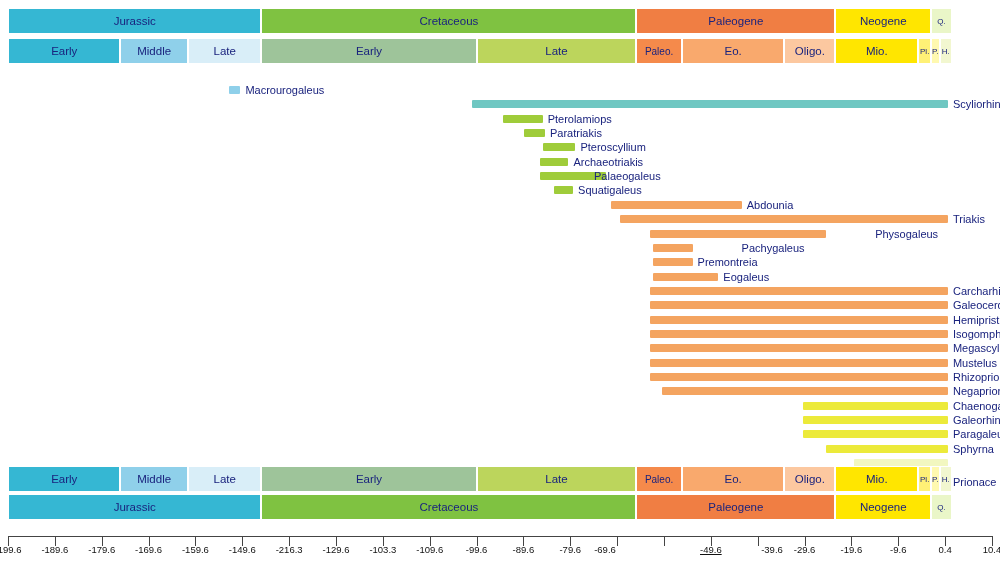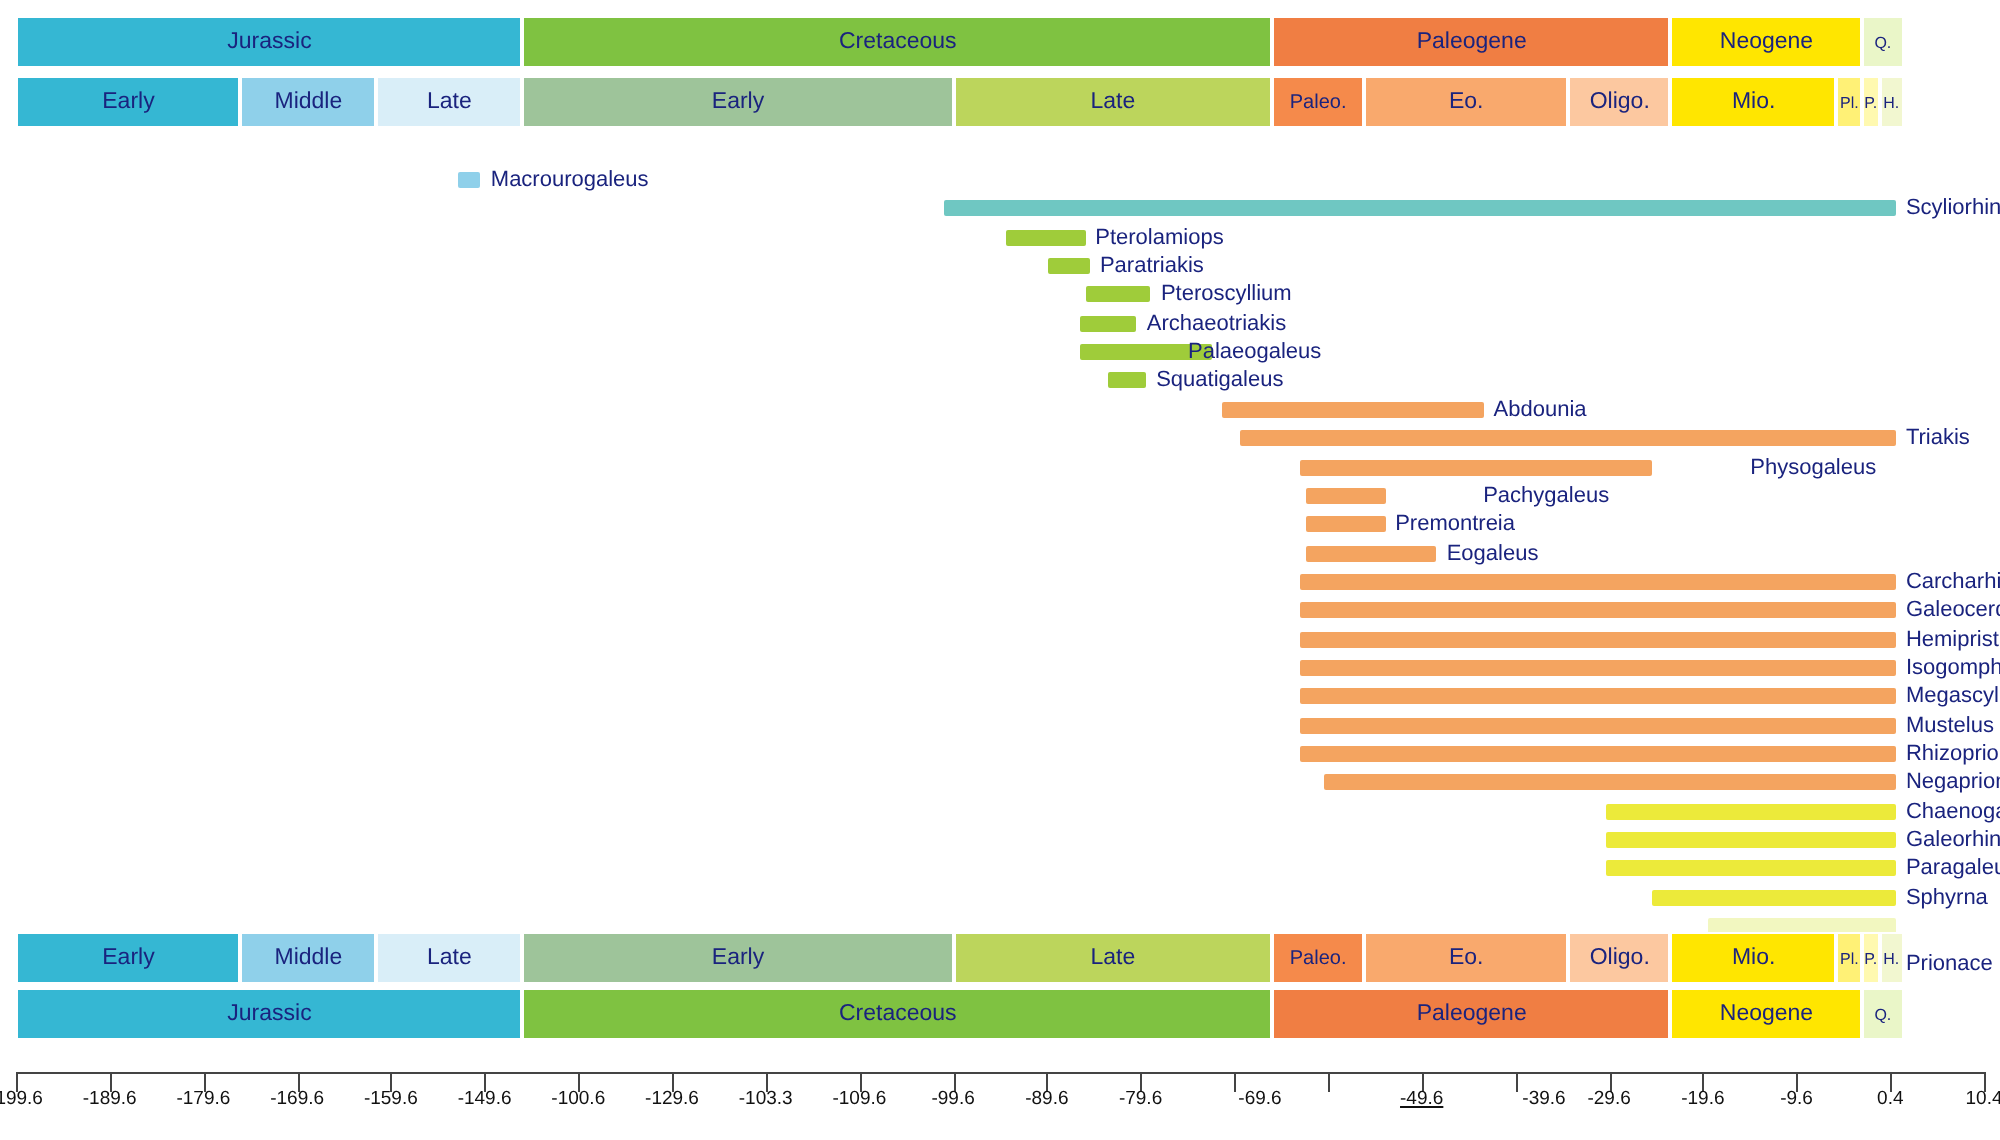--- a/index.html
+++ b/index.html
@@ -203,35 +203,35 @@
       <div class="ticklabel" style="left: 46.8571px;">-189.6</div>
       <div class="tick" style="left: 93.7143px;"></div>
       <div class="ticklabel" style="left: 93.7143px;">-179.6</div>
       <div class="tick" style="left: 140.571px;"></div>
       <div class="ticklabel" style="left: 140.571px;">-169.6</div>
       <div class="tick" style="left: 187.429px;"></div>
       <div class="ticklabel" style="left: 187.429px;">-159.6</div>
       <div class="tick" style="left: 234.286px;"></div>
       <div class="ticklabel" style="left: 234.286px;">-149.6</div>
       <div class="tick" style="left: 281.143px;"></div>
-      <div class="ticklabel" style="left: 281.143px;">-100.6</div>
+      <div class="ticklabel" style="left: 281.143px;">-216.3</div>
       <div class="tick" style="left: 328px;"></div>
       <div class="ticklabel" style="left: 328px;">-129.6</div>
       <div class="tick" style="left: 374.857px;"></div>
       <div class="ticklabel" style="left: 374.857px;">-103.3</div>
       <div class="tick" style="left: 421.714px;"></div>
       <div class="ticklabel" style="left: 421.714px;">-109.6</div>
       <div class="tick" style="left: 468.571px;"></div>
       <div class="ticklabel" style="left: 468.571px;">-99.6</div>
       <div class="tick" style="left: 515.429px;"></div>
       <div class="ticklabel" style="left: 515.429px;">-89.6</div>
       <div class="tick" style="left: 562.286px;"></div>
       <div class="ticklabel" style="left: 562.286px;">-79.6</div>
       <div class="tick" style="left: 609.143px;"></div>
-      <div class="ticklabel" style="left: 622px;">-69.6</div>
+      <div class="ticklabel" style="left: 597px;">-69.6</div>
       <div class="tick" style="left: 656px;"></div>
       <div class="ticklabel" style="left: 656px; margin-top: 48px;">-59.6</div>
       <div class="tick" style="left: 702.857px;"></div>
       <div class="ticklabel" style="left: 702.857px; text-decoration: underline;">-49.6</div>
       <div class="tick" style="left: 749.714px;"></div>
       <div class="ticklabel" style="left: 752px; margin-left: 12px;">-39.6</div>
       <div class="tick" style="left: 796.571px;"></div>
       <div class="ticklabel" style="left: 796.571px;">-29.6</div>
       <div class="tick" style="left: 843.429px;"></div>
       <div class="ticklabel" style="left: 843.429px;">-19.6</div>

